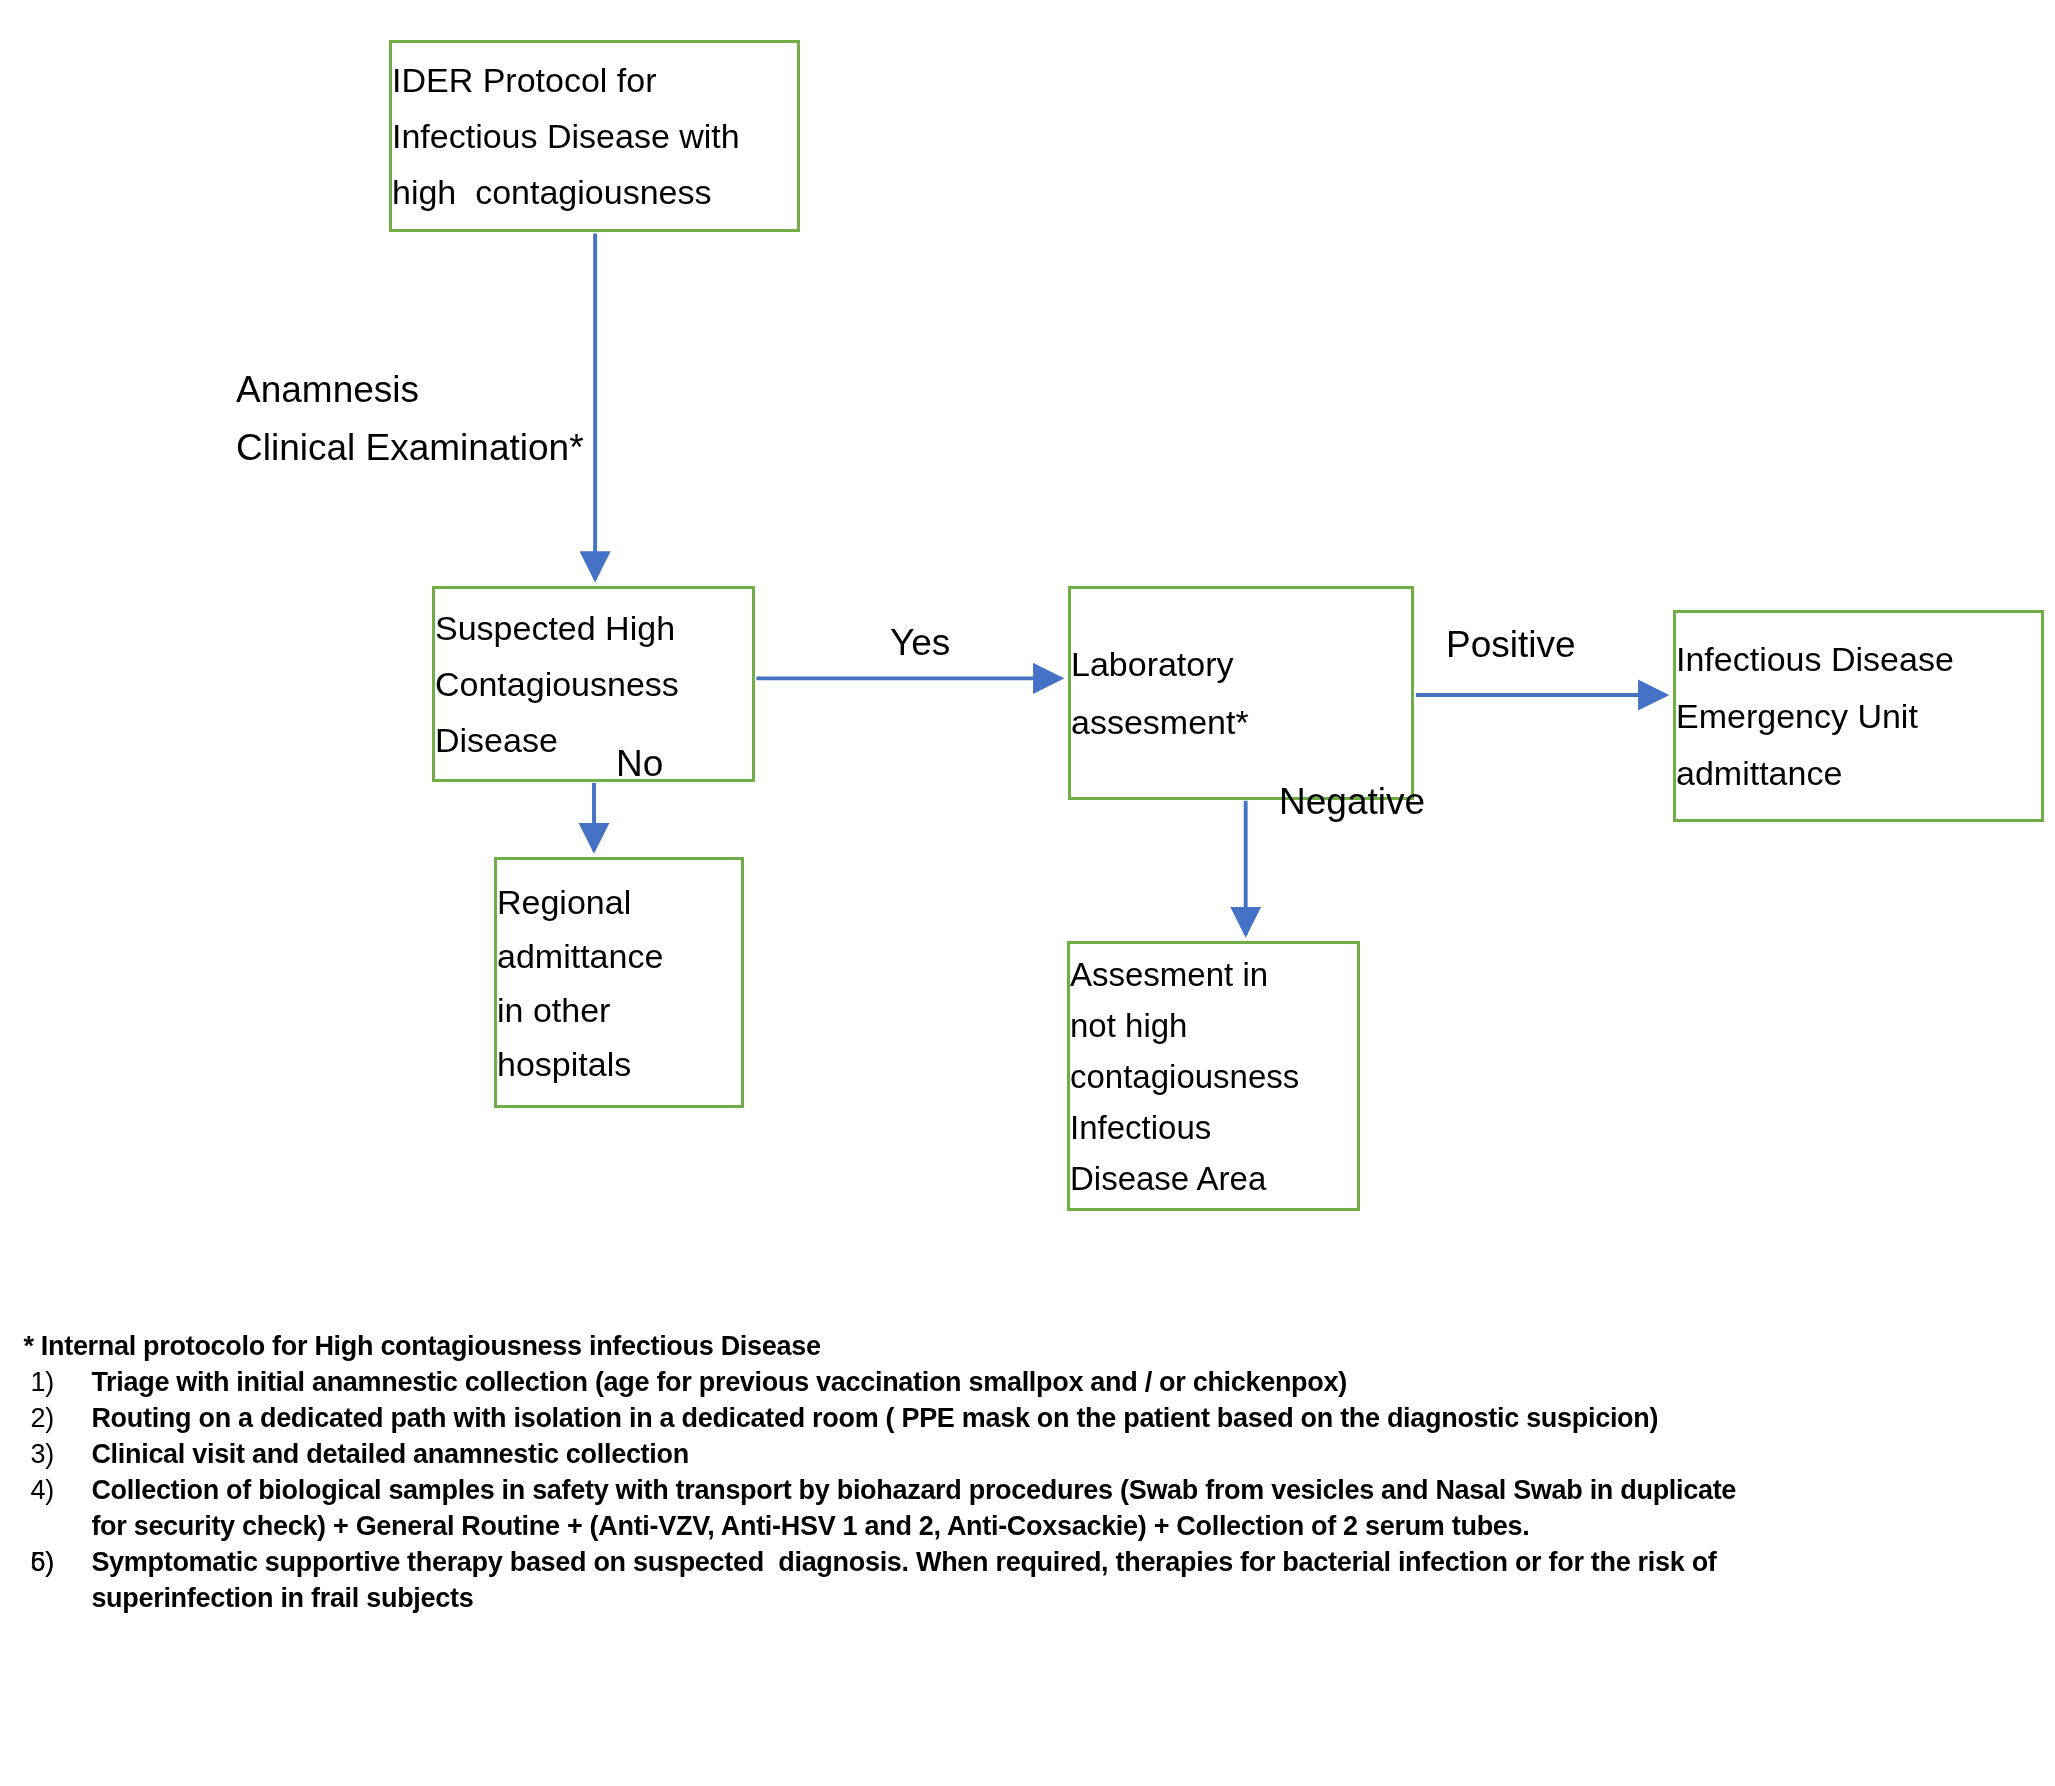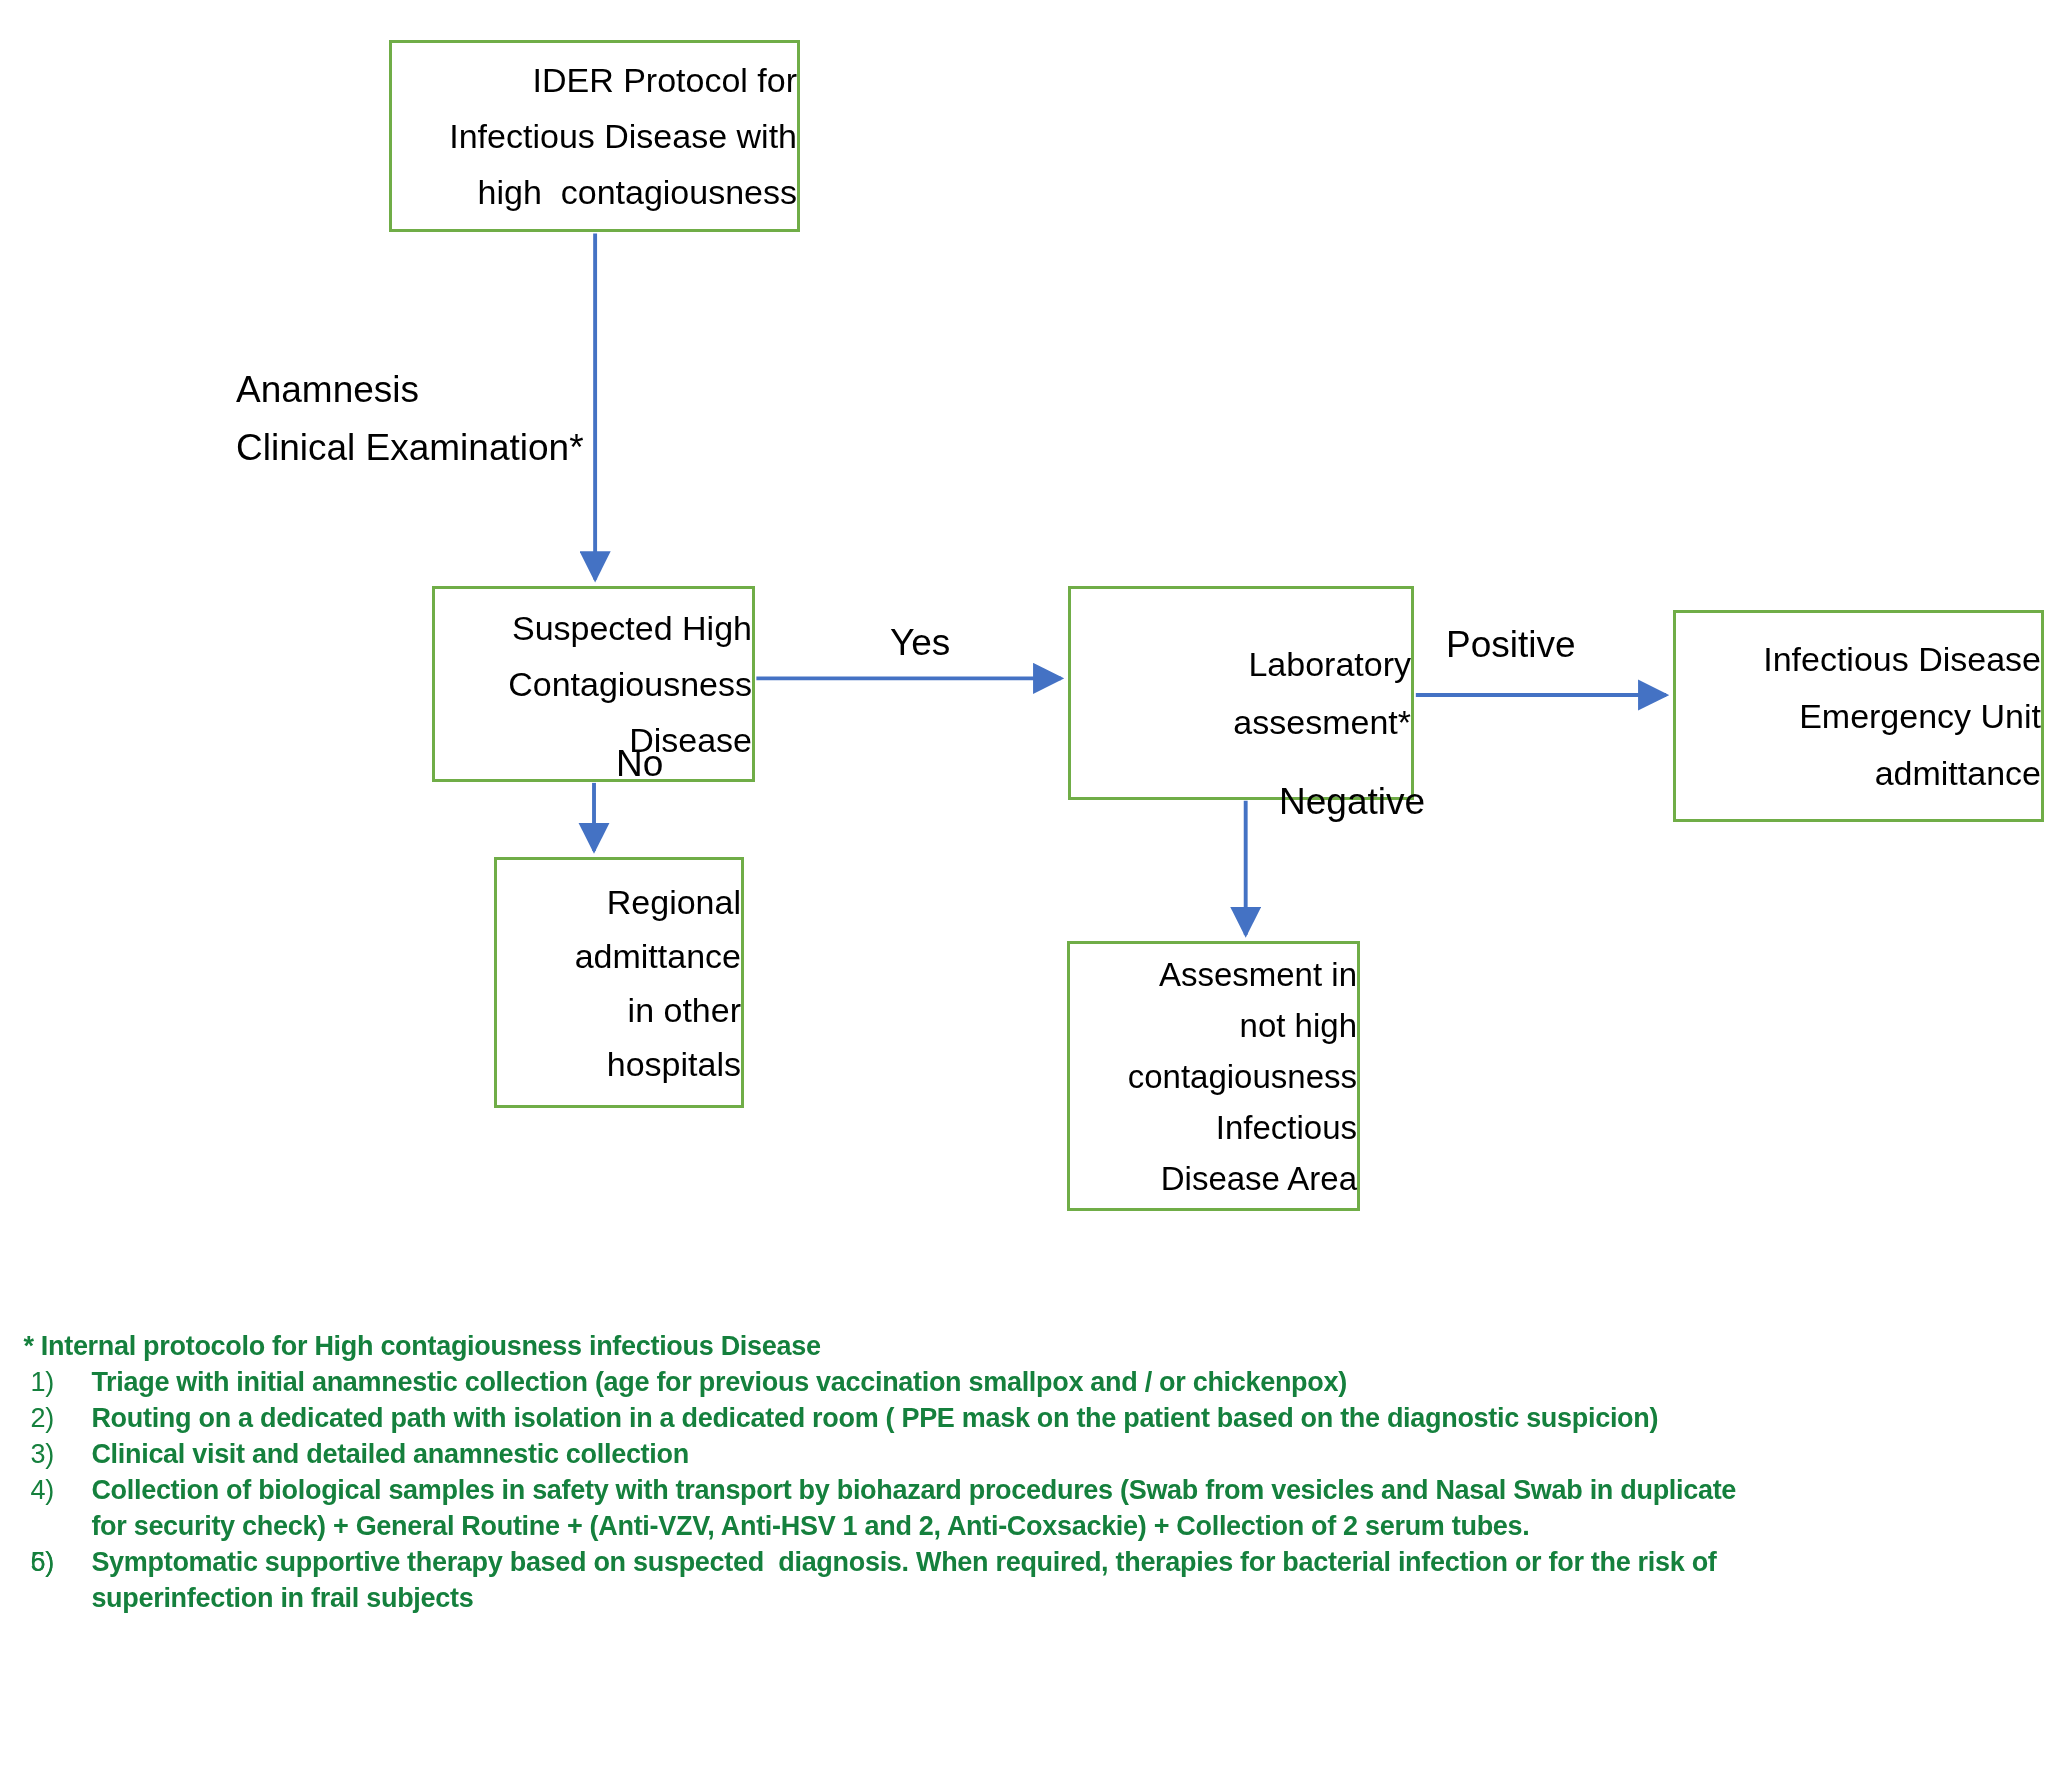--- a/index.html
+++ b/index.html
@@ -4,37 +4,37 @@
 <style>
   html,body{margin:0;padding:0;background:#ffffff;}
   .canvas{
     position:relative;width:2056px;height:1786px;background:#ffffff;
     font-family:"Liberation Sans",sans-serif;color:#000000;overflow:hidden;
   }
   .arrows{position:absolute;left:0;top:0;width:2056px;height:1786px;}
   .arrows line{stroke:#4472C4;stroke-width:7;}
   .box{
     position:absolute;border:3.9px solid #70AD47;background:#ffffff;
-    display:flex;flex-direction:column;justify-content:center;align-items:flex-end;
+    display:flex;flex-direction:column;justify-content:center;align-items:flex-start;
     text-align:center;box-sizing:border-box;font-size:34px;
   }
   .bl{white-space:pre;}
   #box-protocol .bl{line-height:56px;}
   #box-suspected .bl{line-height:56px;}
   #box-laboratory .bl{line-height:58px;}
   #box-emergency .bl{line-height:57px;}
   #box-regional .bl{line-height:54px;}
   #box-assessment{font-size:33px;}
   #box-assessment .bl{line-height:51px;}
   .edge-label{position:absolute;font-size:37px;white-space:nowrap;color:#000;}
   .anamnesis{position:absolute;left:196px;top:361px;font-size:37px;line-height:58px;margin-left:40px;}
   .anamnesis .bl{white-space:pre;}
   .footnotes{
     position:absolute;left:23.4px;top:1328px;width:1752px;
-    font-size:27px;line-height:36px;letter-spacing:-0.3px;color:#15803d;
+    font-size:27px;line-height:36px;letter-spacing:-0.3px;color:#000000;
   }
   .fn-header{font-weight:bold;white-space:pre-wrap;}
   .fn-item{position:relative;padding-left:68px;}
   .fn-num{position:absolute;left:7.2px;top:0;}
   .fn-text{white-space:pre-wrap;font-weight:bold;}
 </style>
 </head>
 <body>
 
 <div class="canvas">

